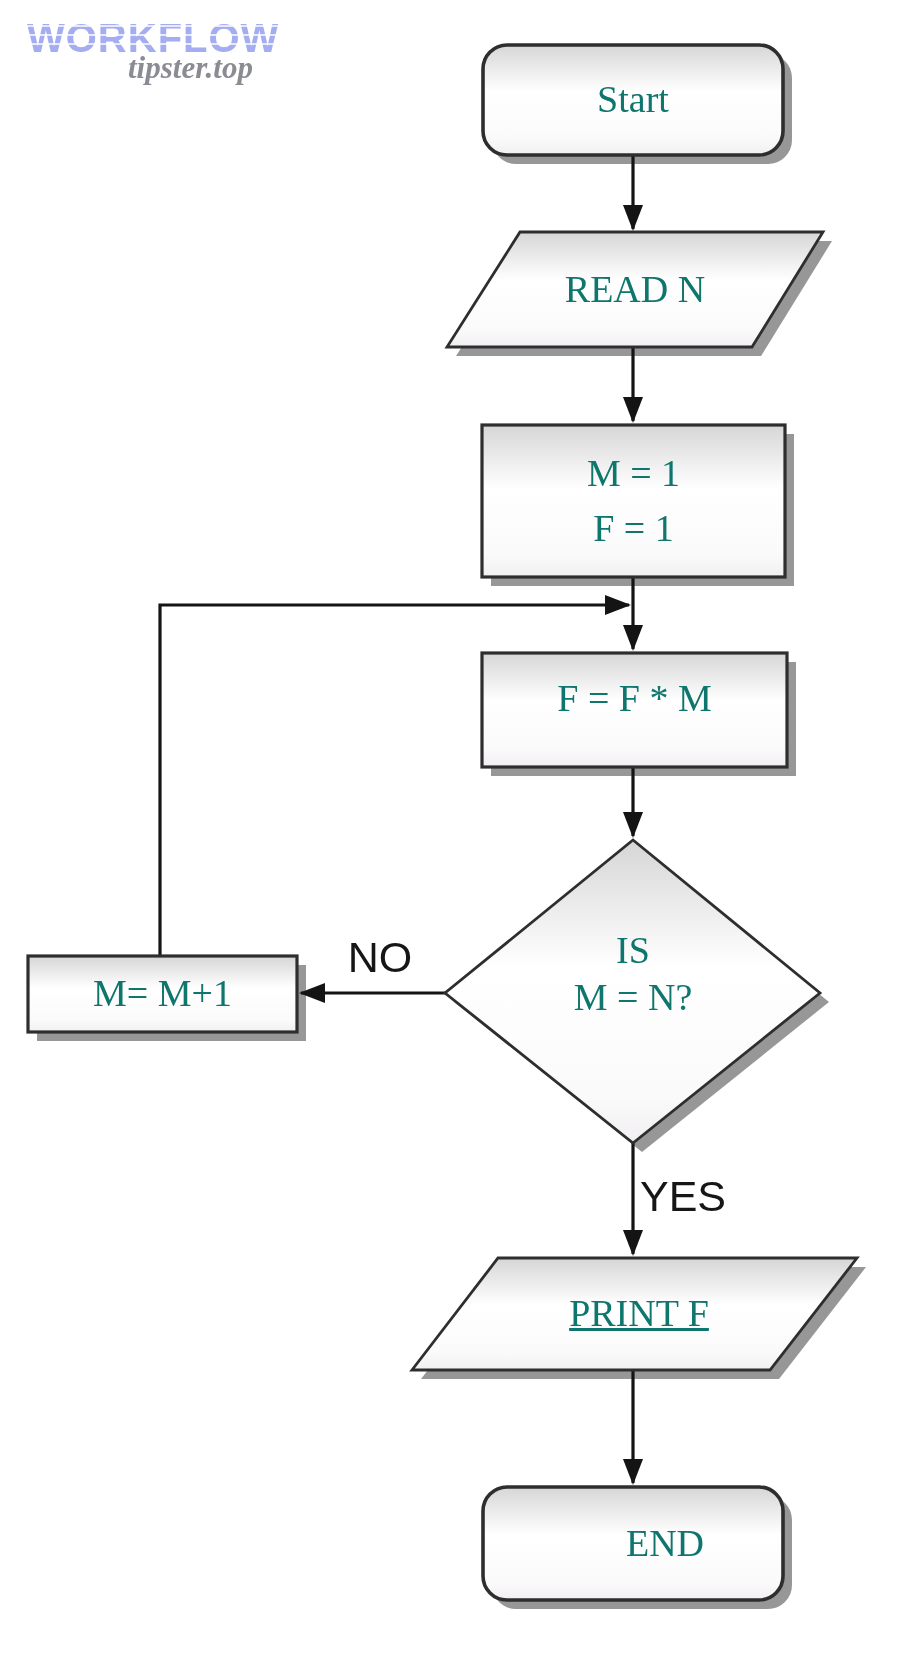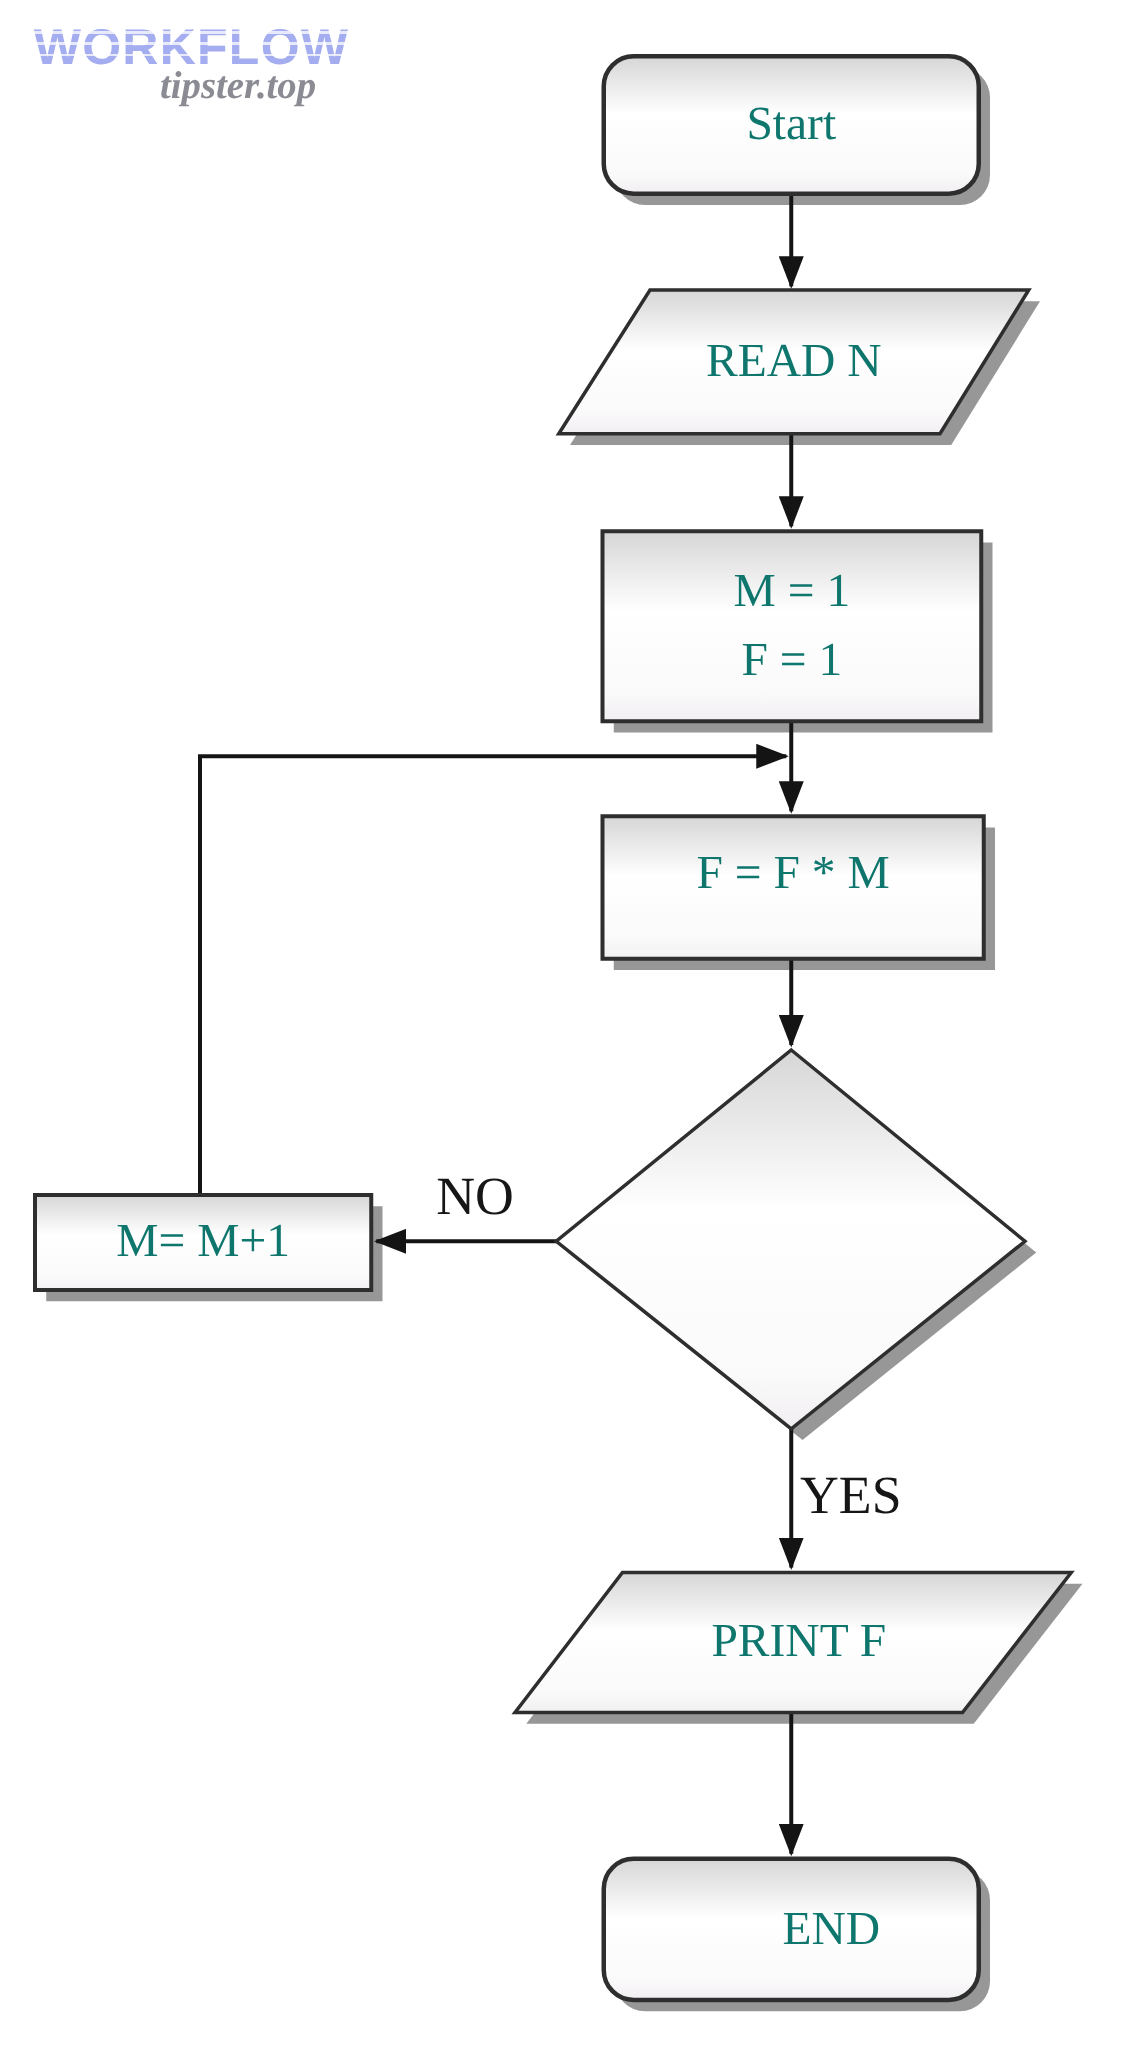--- a/index.html
+++ b/index.html
@@ -18,21 +18,21 @@
     color:#0f766e;
     font-size:38px;
     line-height:1.45;
     text-align:center;
     white-space:pre;
     pointer-events:none;
   }
   .decision-lines{line-height:1.25;}
   .branch-label{
     position:absolute;
-    font-family:Liberation Serif, serif;
+    font-family:Liberation Sans, sans-serif;
     font-size:43px;
     color:#161616;
     white-space:nowrap;
   }
   .wm-brand{
     position:absolute;left:27px;top:16px;
     font-family:"Liberation Sans", sans-serif;
     font-weight:bold;
     font-size:40px;
     letter-spacing:1px;
@@ -111,24 +111,28 @@
 
   <div class="node-label" style="left:485px;top:232px;width:300px;height:115px;text-align:center;">READ N</div>
 
   <div class="node-label" style="left:482px;top:425px;width:303px;height:152px;">
     <span>M = 1</span>
     <span>F = 1</span>
   </div>
 
   <div class="node-label" style="left:482px;top:653px;width:305px;height:91px;">F = F * M</div>
 
+  <div class="node-label decision-lines" style="left:463px;top:908px;width:340px;height:132px;">
+    <span>IS</span>
+    <span>M = N?</span>
+  </div>
 
   <div class="node-label" style="left:28px;top:956px;width:269px;height:76px;">M= M+1</div>
 
-  <div class="node-label" style="left:484px;top:1258px;width:310px;height:112px;">PRINT F</div>
+  <div class="node-label" style="left:484px;top:1258px;width:310px;height:112px;text-decoration:underline;">PRINT F</div>
 
   <div class="node-label" style="left:483px;top:1487px;width:300px;height:113px;margin-left:32px;">END</div>
 
   <div class="branch-label" style="left:340px;top:933px;width:80px;text-align:center;">NO</div>
 
   <div class="branch-label" style="left:640px;top:1172px;">YES</div>
 
   <div class="wm-brand">WORKFLOW</div>
   <div class="wm-scan"></div>
   <div class="wm-site">tipster.top</div>

